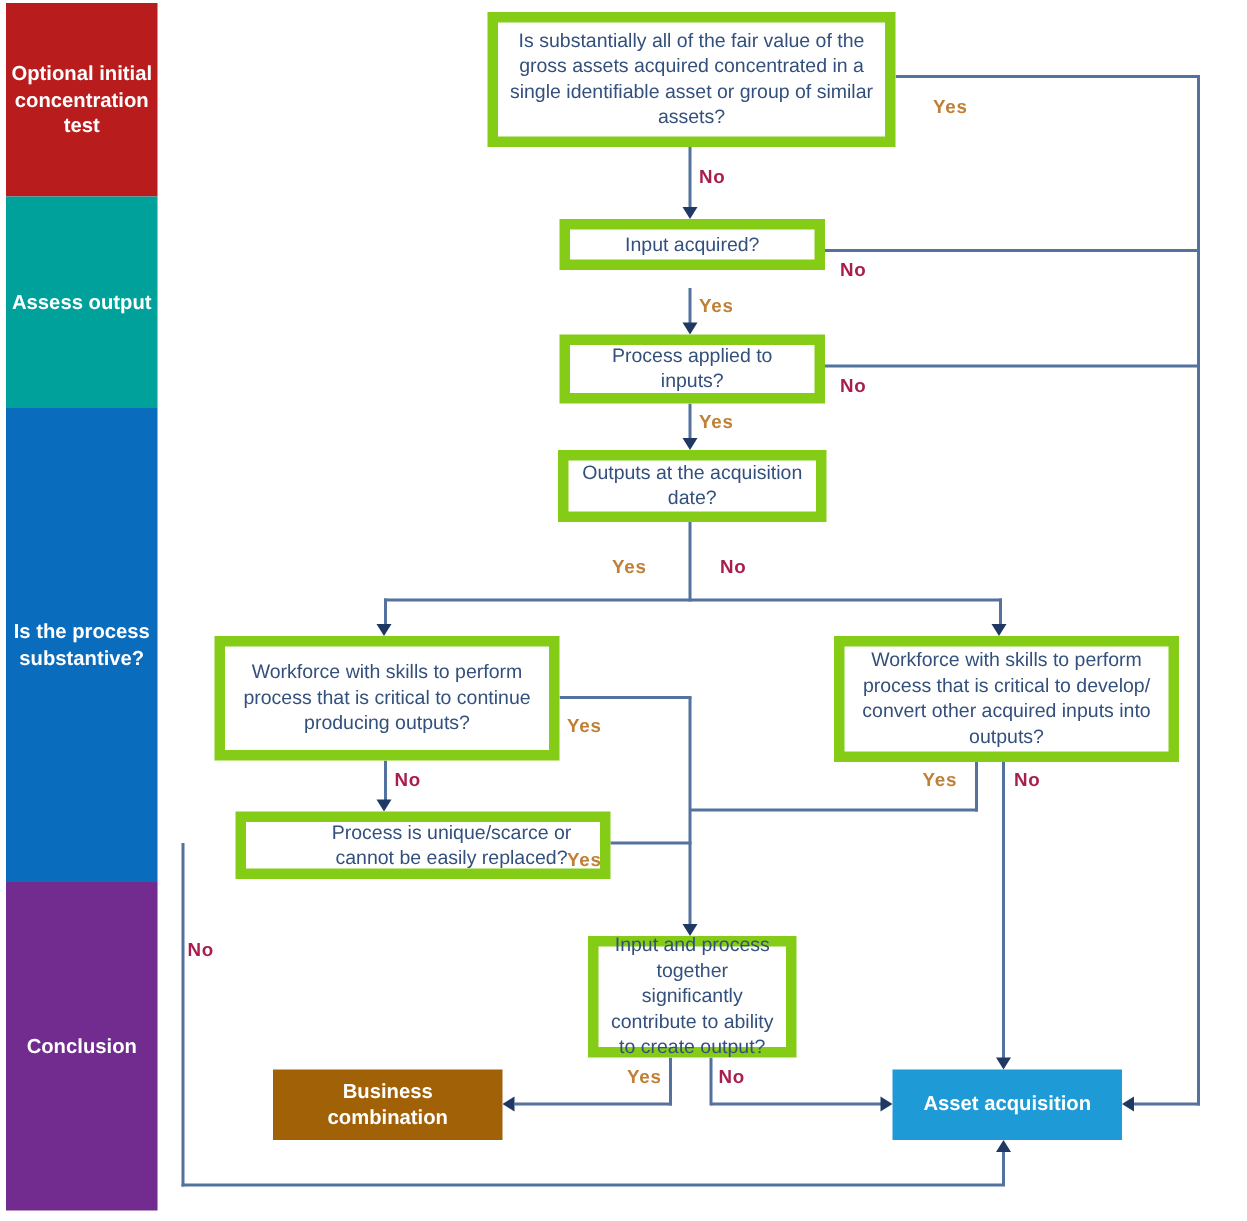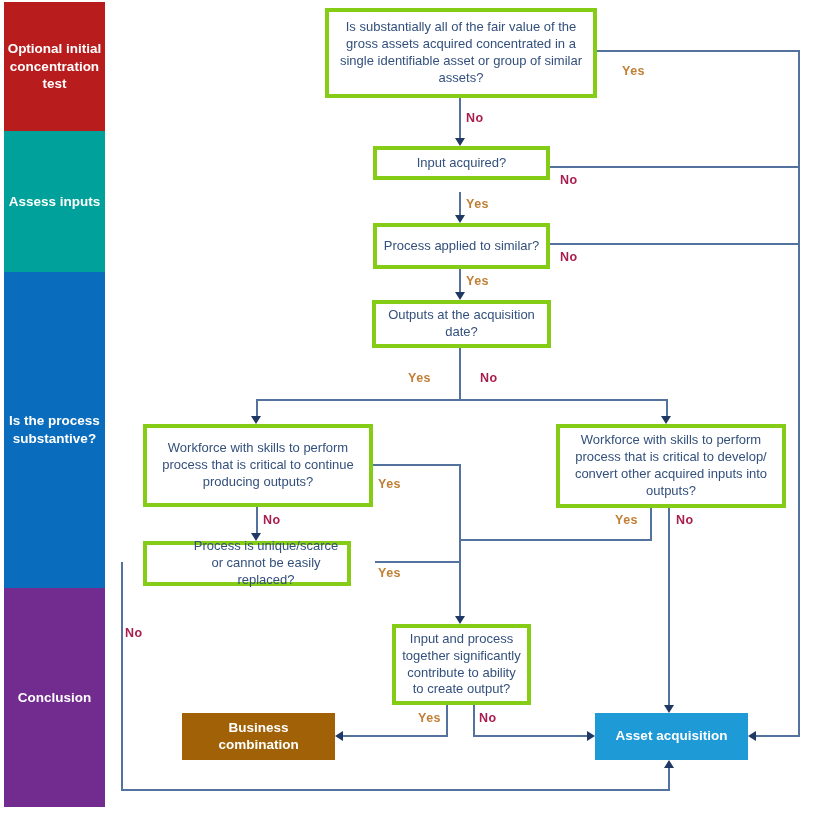--- a/index.html
+++ b/index.html
@@ -11,21 +11,21 @@
     position:absolute; left:4px; width:101px;
     display:flex; align-items:center; justify-content:center;
     text-align:center; color:#ffffff; font-weight:bold; font-size:13.5px;
     line-height:1.3; padding:0 3px; box-sizing:border-box;
   }
   .band0 { top:2px;   height:129px; background:#b91c1c; }
   .band1 { top:131px; height:141px; background:#00a19a; }
   .band2 { top:272px; height:316px; background:#0a6cbd; }
   .band3 { top:588px; height:219px; background:#722b8e; }
   .box {
-    position:absolute; background:#ffffff; border:4px solid #84cc16;
+    position:absolute; background:#ffffff; border:7px solid #84cc16;
     color:#33507c; display:flex; align-items:center; justify-content:center;
     text-align:center; font-size:13px; line-height:1.3;
     padding:2px 6px; box-sizing:border-box;
   }
   .terminal {
     position:absolute; display:flex; align-items:center; justify-content:center;
     text-align:center; color:#ffffff; font-weight:bold; font-size:13.5px;
     line-height:1.25; box-sizing:border-box;
   }
   .t-business { background:#a16207; padding:0 20px; }
@@ -43,21 +43,21 @@
 </style>
 </head>
 <body>
 
 <div class="canvas">
 
   <div class="band band0">
     <span>Optional initial concentration test</span>
   </div>
   <div class="band band1">
-    <span>Assess inputs</span>
+    <span>Assess output</span>
   </div>
   <div class="band band2">
     <span>Is the process substantive?</span>
   </div>
   <div class="band band3">
     <span>Conclusion</span>
   </div>
 
   <div class="hline" style="left:597px; top:50px;  width:203px;"></div>
   <div class="hline" style="left:550px; top:166px; width:250px;"></div>
@@ -100,29 +100,29 @@
   <div class="arrow a-left" style="left:748px; top:731px;"></div>
   <div class="arrow a-up" style="left:664px; top:760px;"></div>
 
   <div class="box" style="left:325px; top:8px;   width:272px; height:90px;">
     <span>Is substantially all of the fair value of the gross assets acquired concentrated in a single identifiable asset or group of similar assets?</span>
   </div>
   <div class="box" style="left:373px; top:146px; width:177px; height:34px;">
     <span>Input acquired?</span>
   </div>
   <div class="box" style="left:373px; top:223px; width:177px; height:46px;">
-    <span>Process applied to similar?</span>
+    <span>Process applied to inputs?</span>
   </div>
   <div class="box" style="left:372px; top:300px; width:179px; height:48px;">
     <span>Outputs at the acquisition date?</span>
   </div>
   <div class="box" style="left:143px; top:424px; width:230px; height:83px;">
     <span>Workforce with skills to perform process that is critical to continue producing outputs?</span>
   </div>
-  <div class="box" style="left:143px; top:541px; width:208px; height:45px;padding-left:44px;">
+  <div class="box" style="left:157px; top:541px; width:250px; height:45px;padding-left:44px;">
     <span>Process is unique/scarce or cannot be easily replaced?</span>
   </div>
   <div class="box" style="left:556px; top:424px; width:230px; height:84px;">
     <span>Workforce with skills to perform process that is critical to develop/ convert other acquired inputs into outputs?</span>
   </div>
   <div class="box" style="left:392px; top:624px; width:139px; height:81px;">
     <span>Input and process together significantly contribute to ability to create output?</span>
   </div>
 
   <div class="terminal t-business" style="left:182px; top:713px; width:153px; height:47px;">

